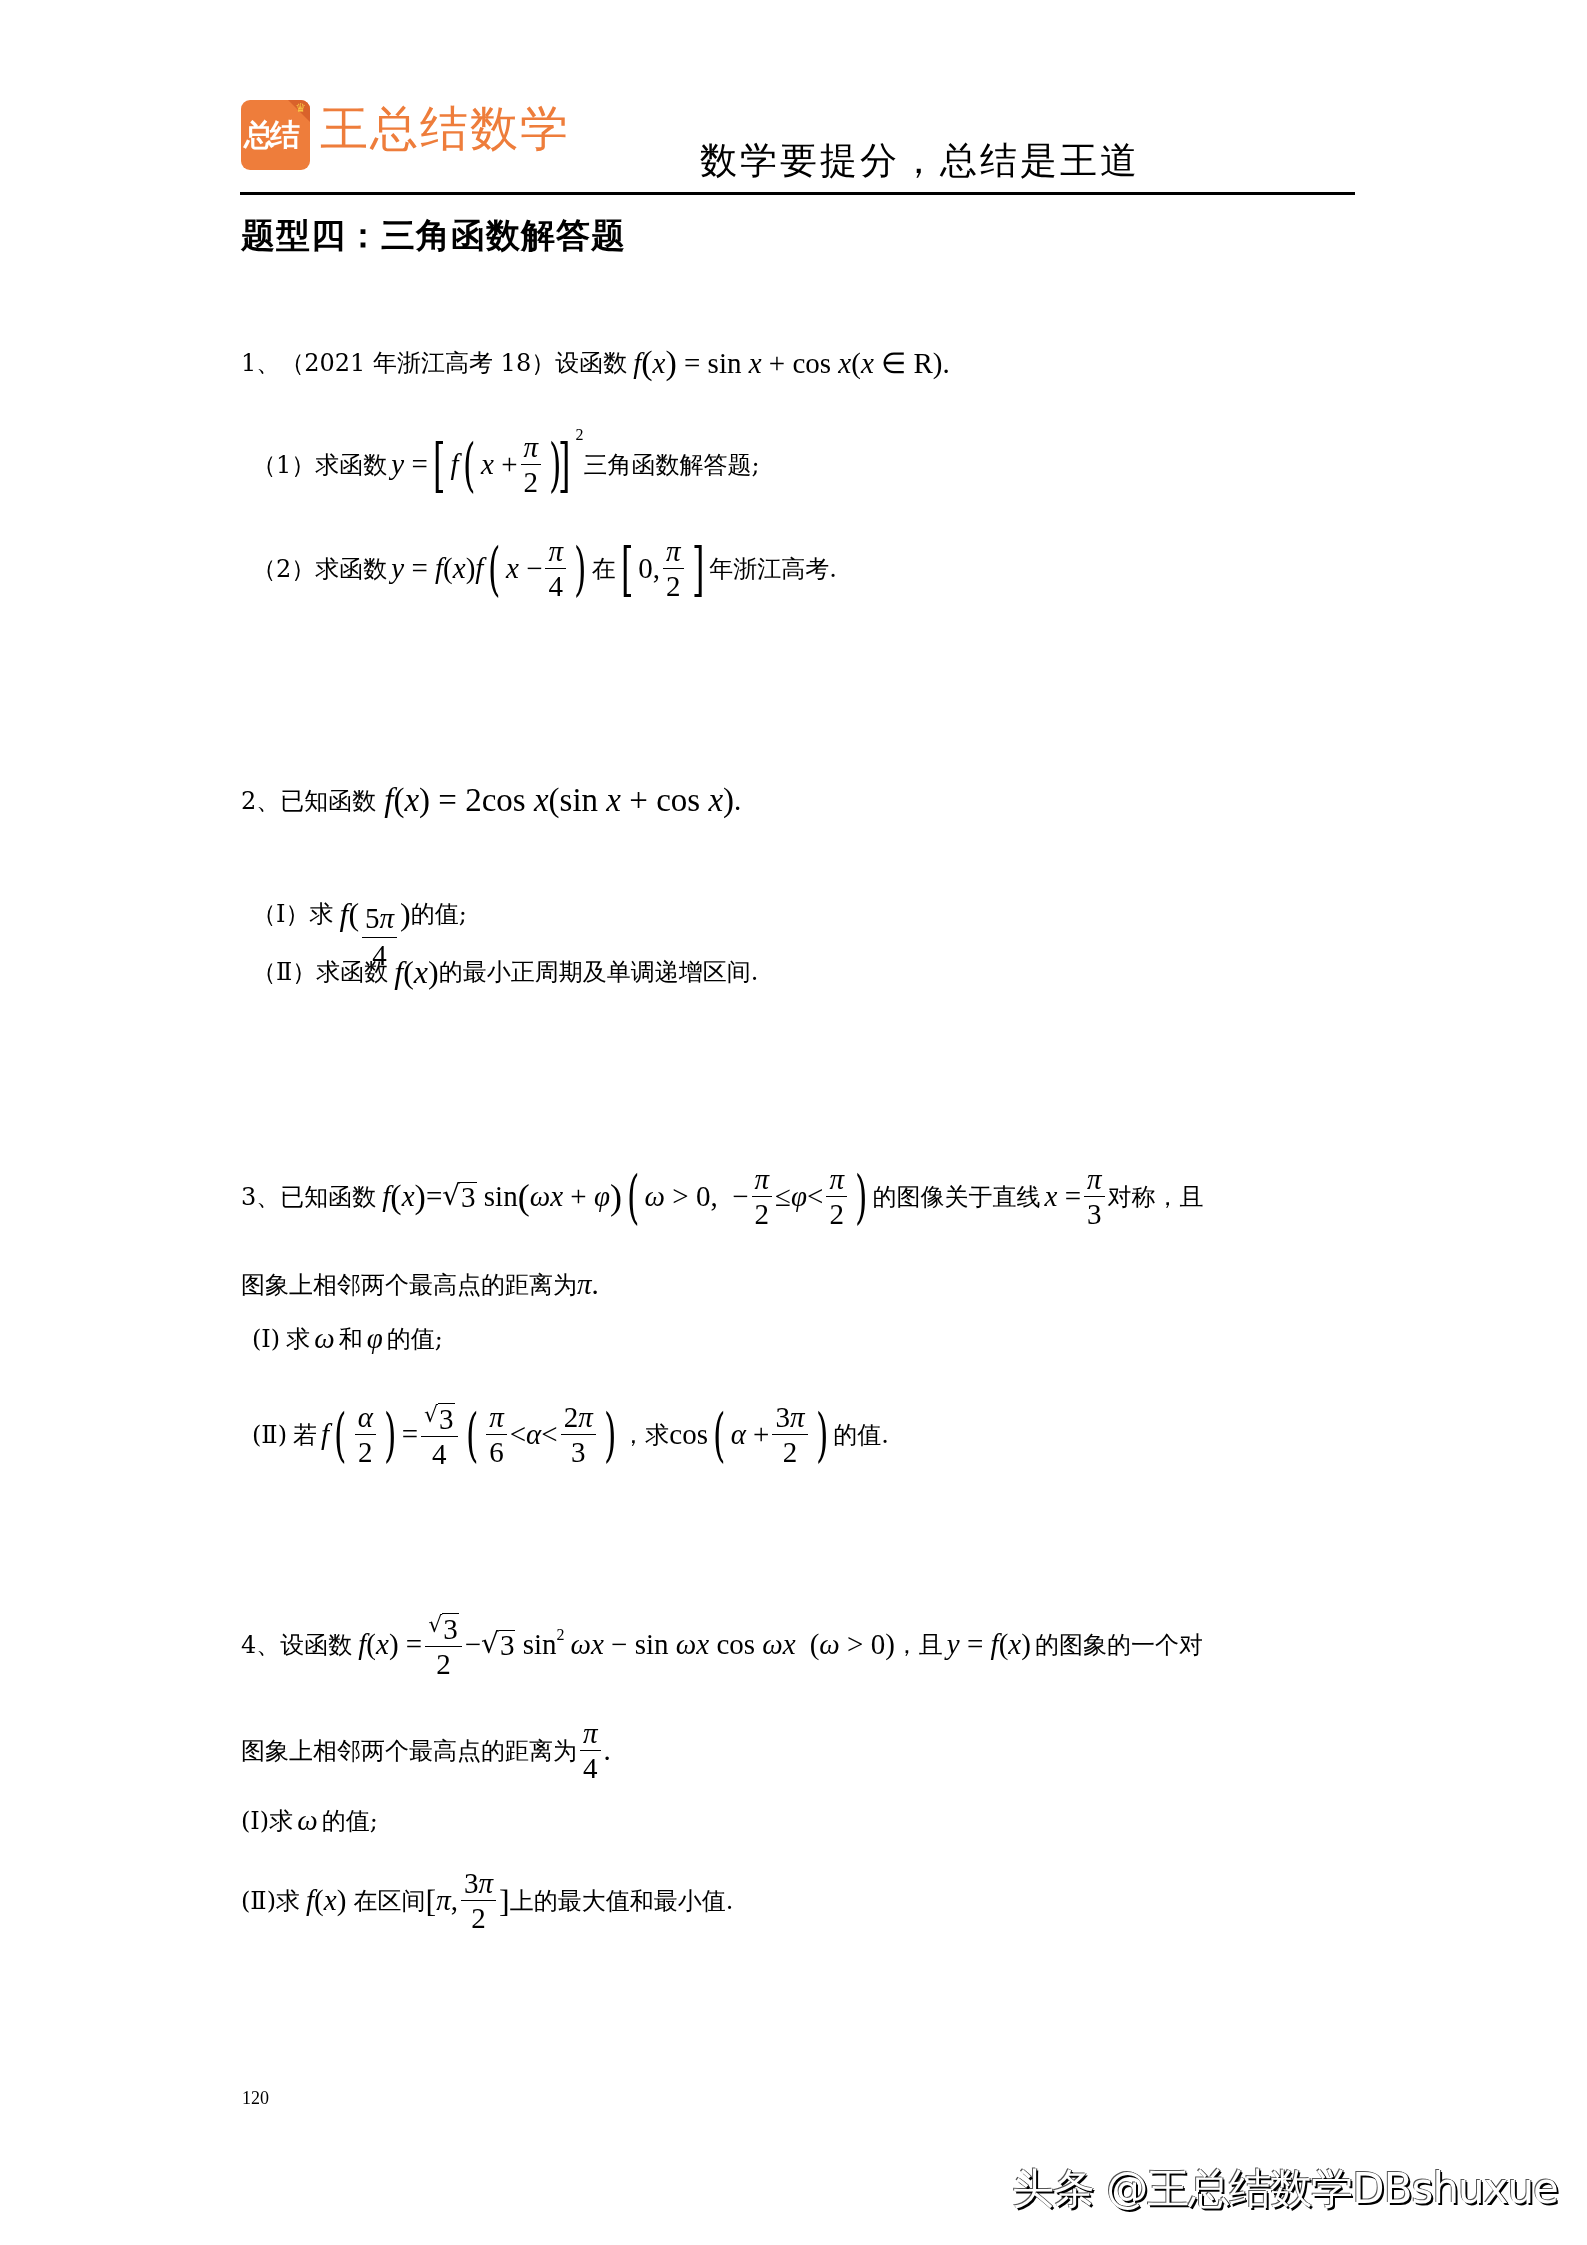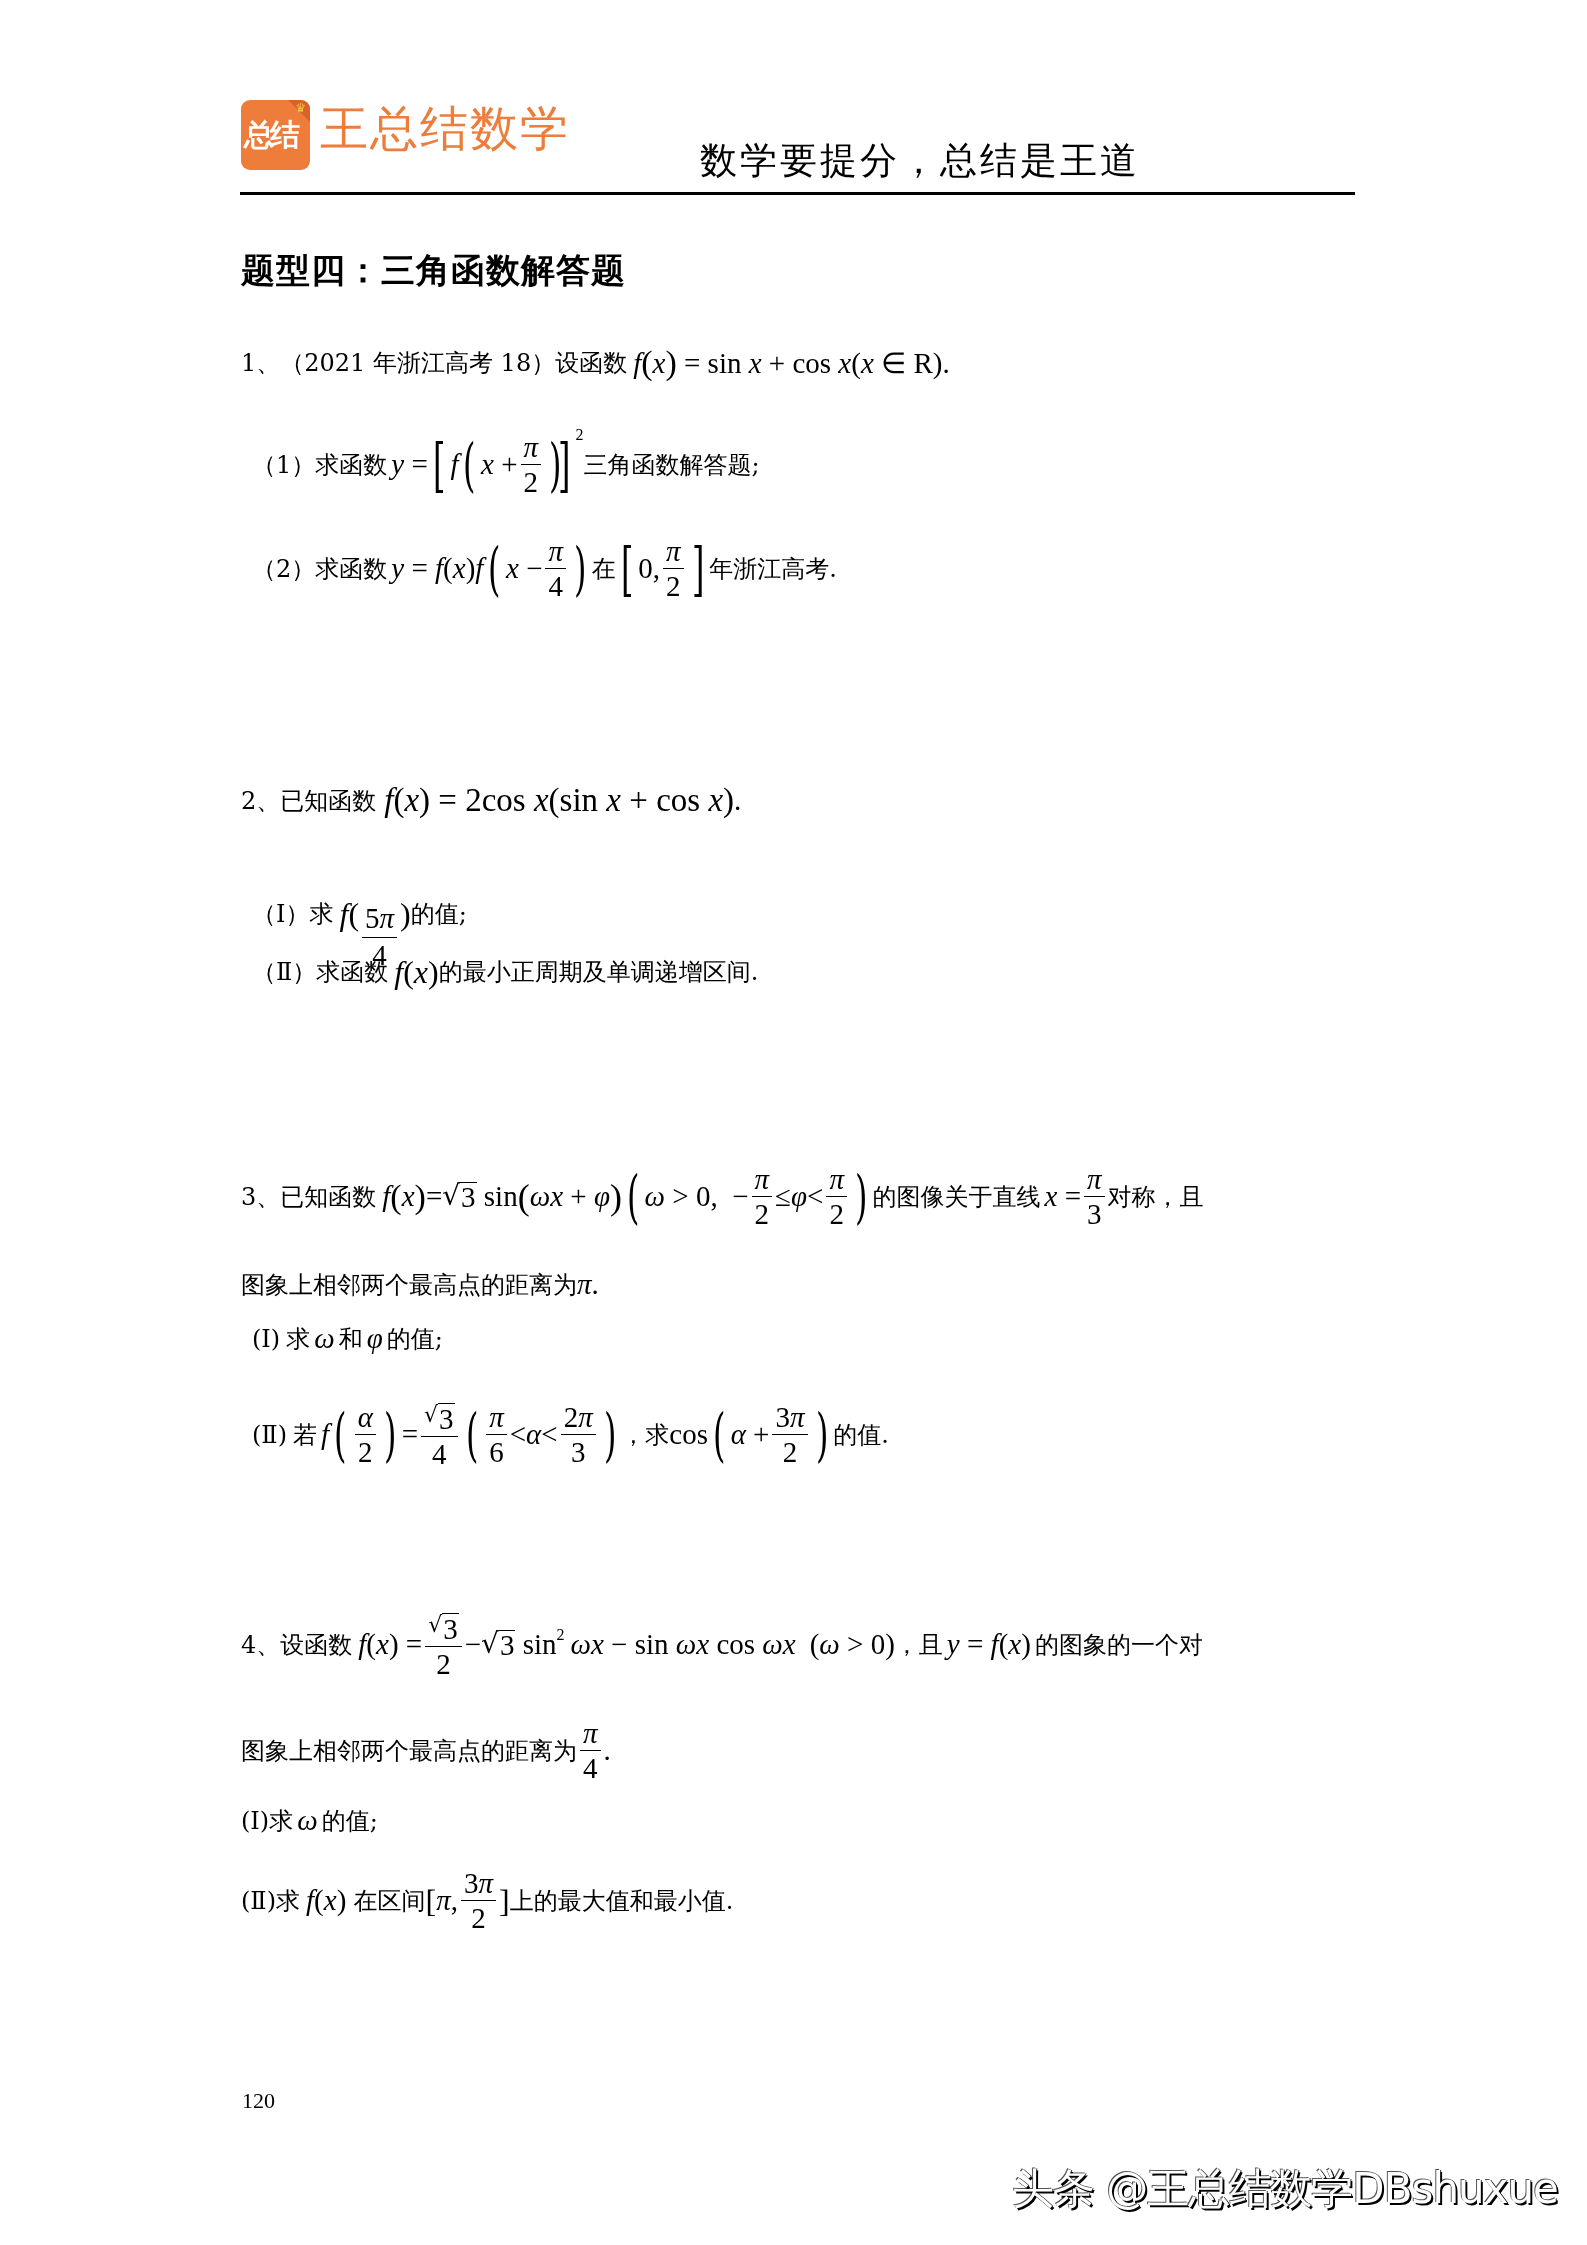--- a/index.html
+++ b/index.html
@@ -12,38 +12,38 @@
                  border-top:22px solid #d9622b; border-left:22px solid transparent; }
   .logo-crown { position:absolute; right:4px; top:2px; font-size:12px; color:#f7c845; line-height:1; }
   .logo-text { position:absolute; left:3px; top:20px; font-family:"DejaVu Sans",sans-serif;
                font-size:30px; font-weight:bold; color:#fff; letter-spacing:-4px; line-height:1; }
   .brand { position:absolute; left:320px; top:104px; font-family:"DejaVu Sans",sans-serif;
            font-size:48px; color:#ee7d3b; letter-spacing:2px; line-height:1; }
   .slogan { position:absolute; left:700px; top:142px; font-family:"DejaVu Serif",serif;
             font-size:37px; letter-spacing:3px; line-height:1; }
   .header-rule { position:absolute; left:240px; top:192px; width:1115px; height:3px; background:#000; }
   .section-title { position:absolute; left:241px; top:218px; font-family:"DejaVu Sans",sans-serif;
-                   font-size:34px; font-weight:bold; line-height:1; letter-spacing:1px;margin-top:35px; }
+                   font-size:34px; font-weight:bold; line-height:1; letter-spacing:1px; }
   
   .line { position:absolute; left:241px; font-size:26px; line-height:1; display:flex; align-items:center; white-space:nowrap; }
   .sub { left:252px; }
   .m { font-family:"Liberation Serif",serif; font-style:italic; font-size:29px; }
   .mr { font-family:"Liberation Serif",serif; font-size:29px; }
   .frac { display:inline-flex; flex-direction:column; align-items:center; vertical-align:middle;
           margin:0 3px; font-size:26px; }
   .frac .num { border-bottom:1.5px solid #000; padding:0 3px 2px; line-height:1.05; }
   .frac .den { padding-top:2px; line-height:1.05; }
   .big { font-size:58px; font-weight:lighter; line-height:1; transform:scaleX(0.55); display:inline-block;
          font-family:"DejaVu Serif",serif; }
   .sup { font-size:16px; position:relative; top:-30px; }
   .sqrt { display:inline-flex; align-items:flex-start; }
   .sqrt .rad { font-family:"DejaVu Serif",serif; font-size:28px; }
   .sqrt .under { border-top:1.5px solid #000; padding:0 1px; }
   .cn { font-family:"DejaVu Serif",serif; font-size:24px; }
-  .page-no { position:absolute; left:242px; top:2088px; font-size:22px; }
+  .page-no { position:absolute; left:242px; top:2088px; font-size:18px; }
   .watermark { position:absolute; left:1012px; top:2168px; font-family:"DejaVu Sans",sans-serif;
                font-size:42px; color:#ffffff; letter-spacing:-1px;
                text-shadow:2px 2px 0 #000, -1px -1px 0 #555, 1px 0 0 #333; line-height:1; }
 </style>
 </head>
 <body>
 
 <div class="logo-box">
   <div class="logo-corner"></div>
   <div class="logo-crown">♛</div>

